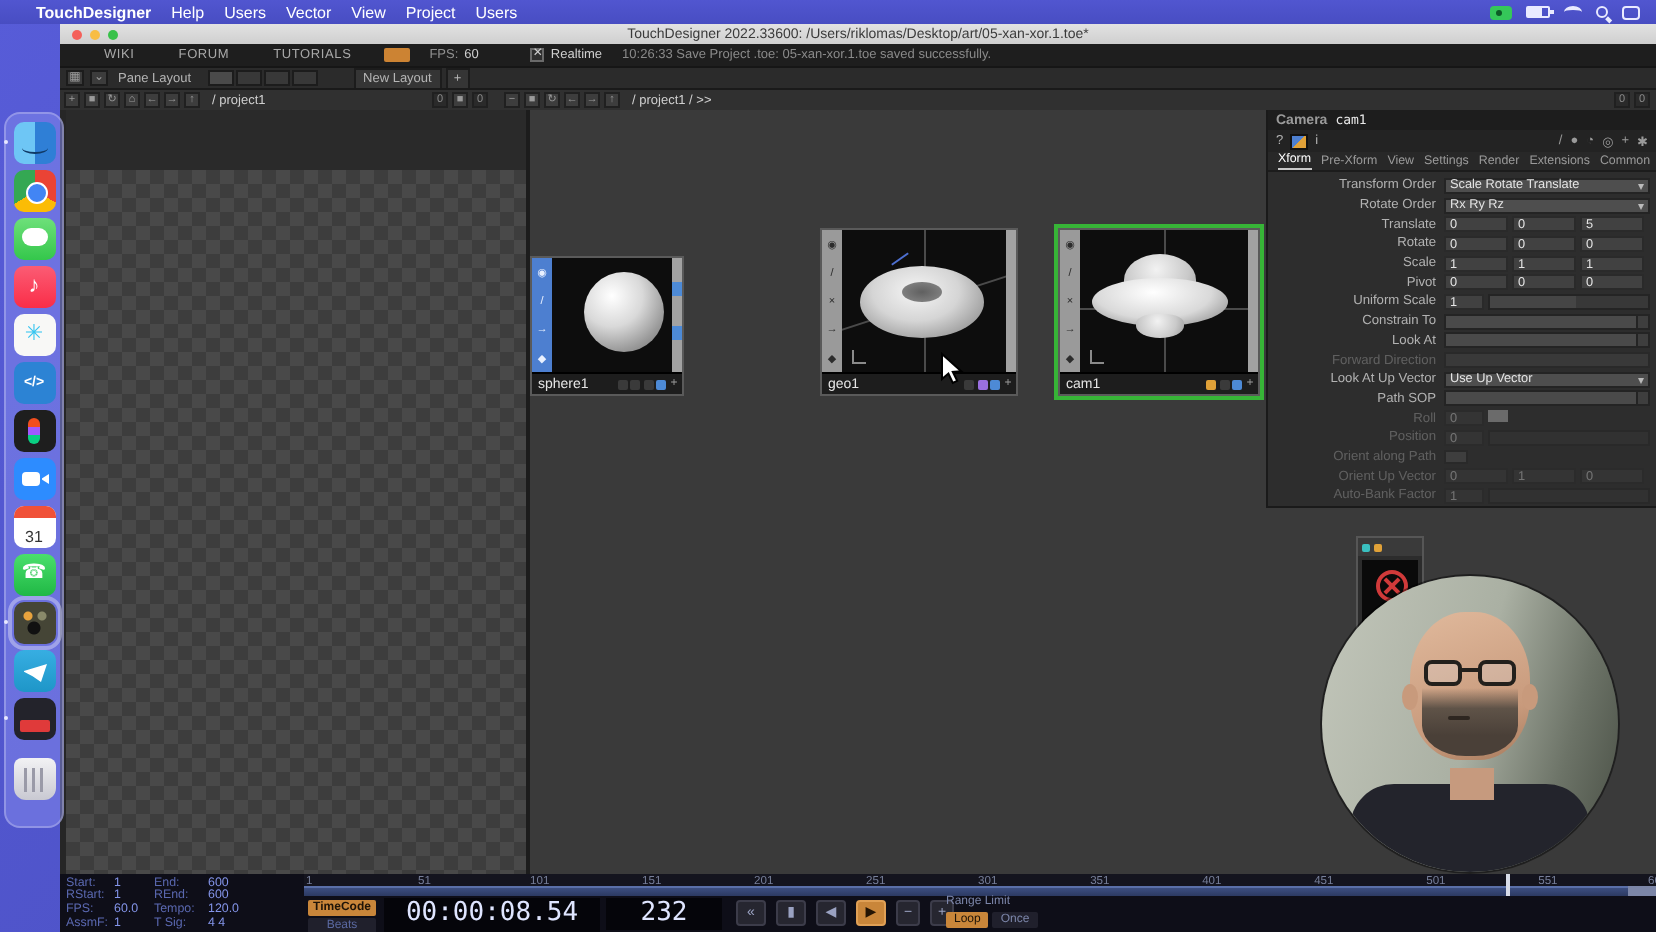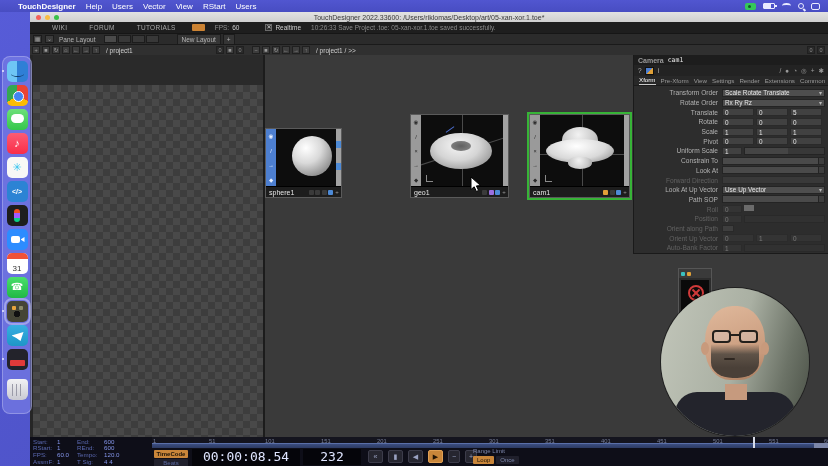--- a/index.html
+++ b/index.html
@@ -209,21 +209,21 @@
 
 <div class="screen">
 
   <div class="menubar">
     <span class="apple"></span>
     <span class="appname">TouchDesigner</span>
     <span class="menu-item">Help</span>
     <span class="menu-item">Users</span>
     <span class="menu-item">Vector</span>
     <span class="menu-item">View</span>
-    <span class="menu-item">RStart</span>
+    <span class="menu-item">Project</span>
     <span class="menu-item">Users</span>
     <span class="spacer"></span>
     <span class="mb-icons">
       <span class="mbi-video"></span>
       <span class="mbi-batt"></span>
       <span class="mbi-wifi"></span>
       <span class="mbi-search"></span>
       <span class="mbi-cc"></span>
     </span>
   </div>

